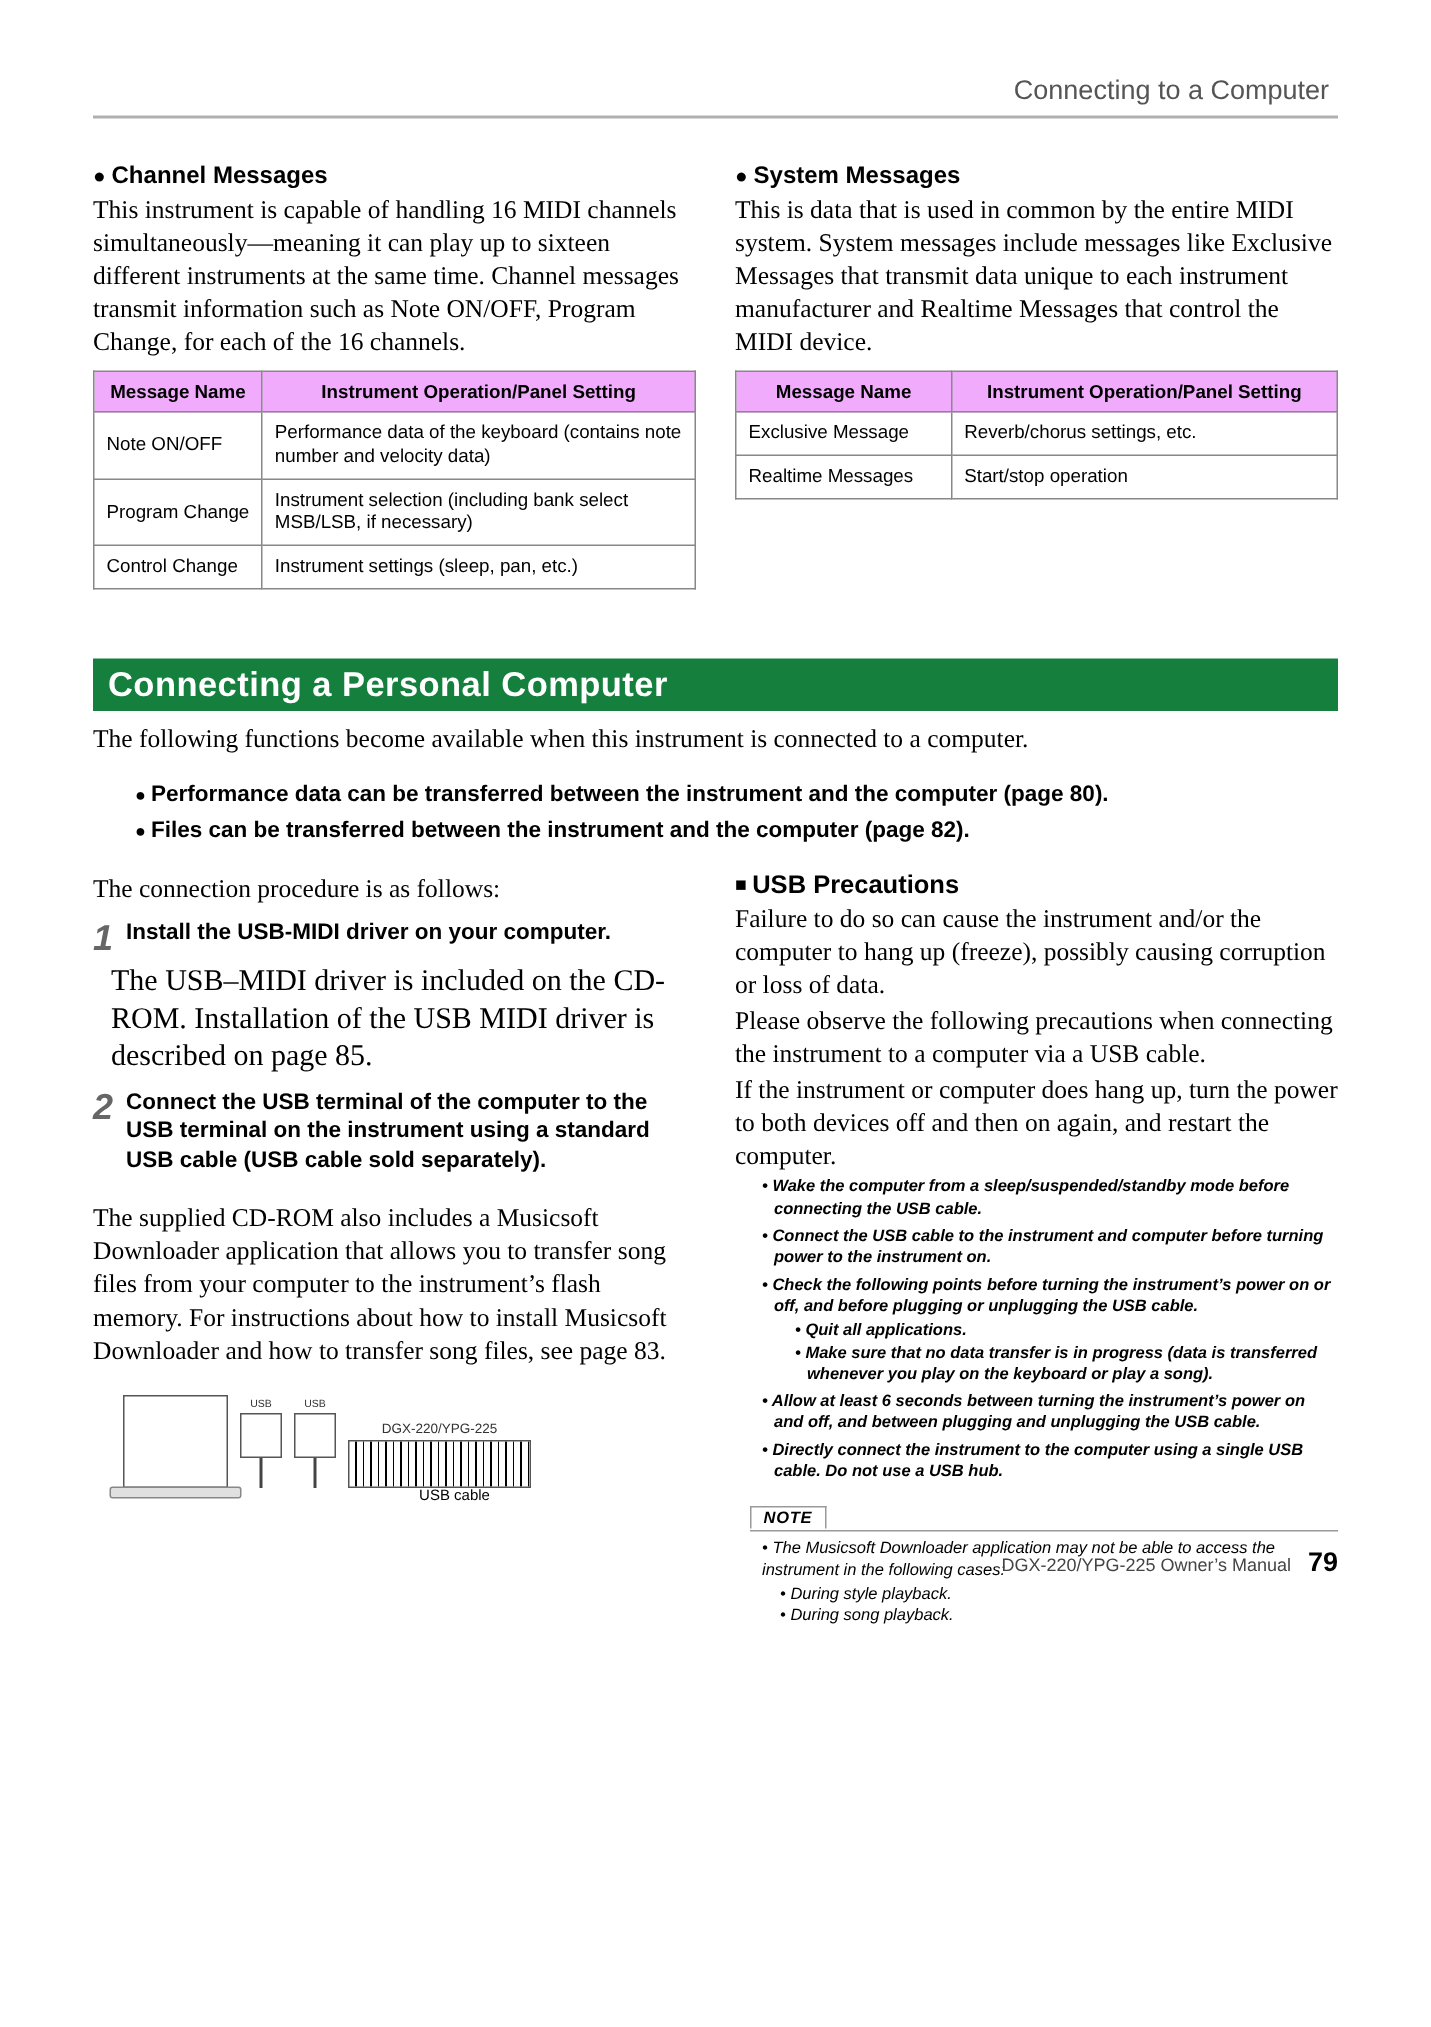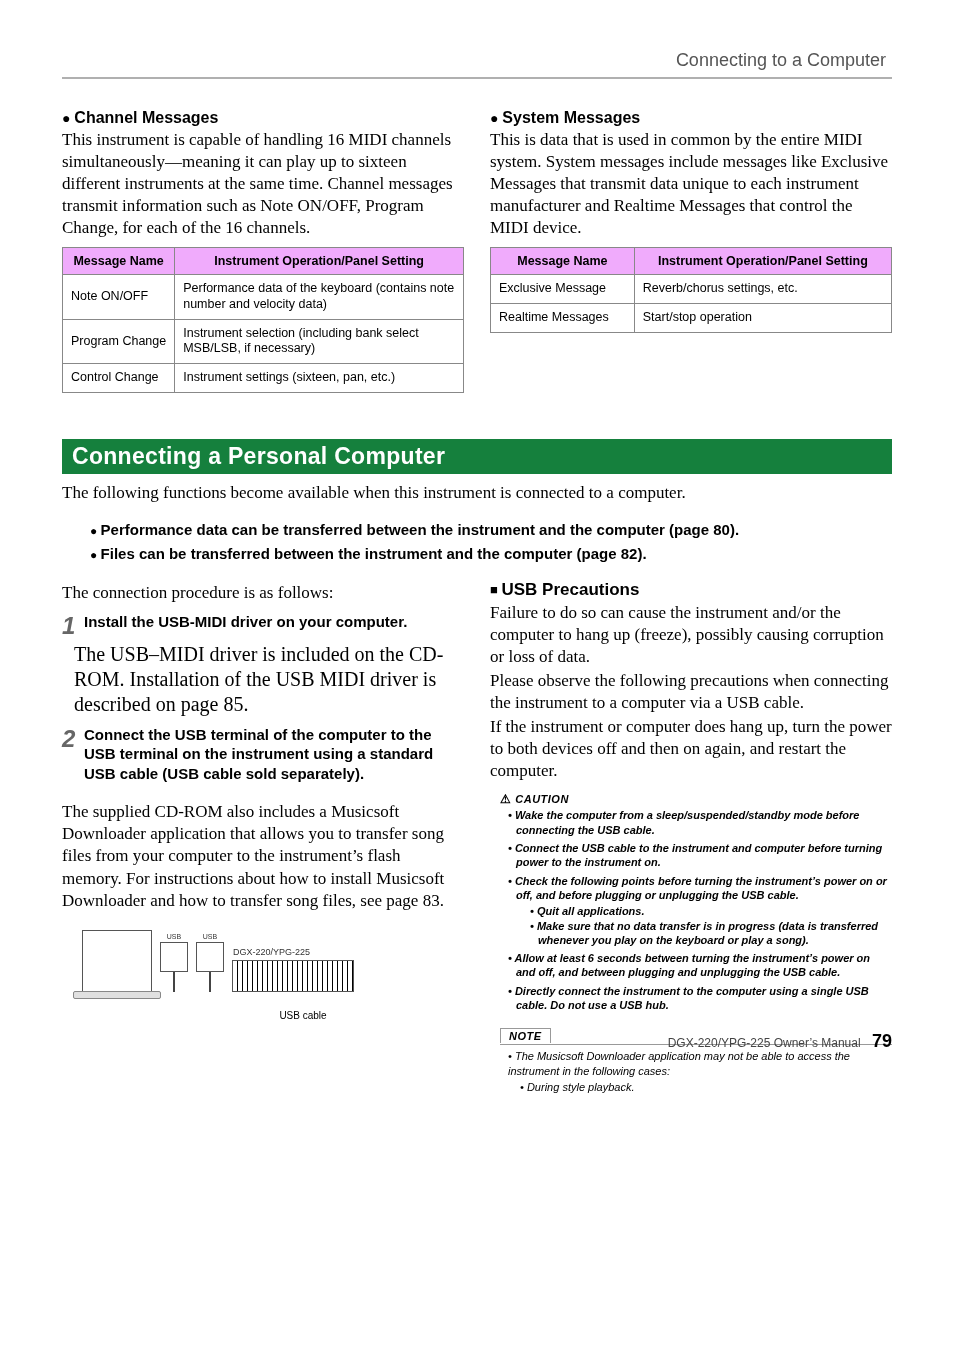--- a/index.html
+++ b/index.html
@@ -40,21 +40,21 @@
   .note-body ul li::before{content:"• "}
   .note-body ul li{text-indent:-8px;padding-left:8px}
   .footer{position:absolute;bottom:42px;right:62px;font-family:Arial,Helvetica,sans-serif;font-size:12px;color:#444}
   .footer .pn{font-weight:bold;font-size:18px;color:#000;margin-left:8px}
   .diagram{margin-top:18px;margin-left:20px;display:flex;align-items:flex-end;gap:8px;font-family:Arial,Helvetica,sans-serif;font-size:10px;color:#333}
   .pc{border:1px solid #555;width:68px;height:60px;position:relative;background:#fff}
   .pc::after{content:"";position:absolute;left:-10px;right:-10px;bottom:-8px;height:6px;background:#e0e0e0;border:1px solid #888;border-radius:2px}
   .usb-port{border:1px solid #555;width:26px;height:28px;background:#fff;position:relative}
   .usb-port::before{content:"USB";position:absolute;top:-10px;left:0;right:0;text-align:center;font-size:7px}
   .kbd{width:120px;height:30px;border:1px solid #555;background:repeating-linear-gradient(90deg,#fff 0,#fff 4px,#000 4px,#000 5px);position:relative}
-  .kbd-lbl{position:absolute;top:-14px;left:0;right:0;text-align:left;font-size:9px;background:#fff}
+  .kbd-lbl{position:absolute;top:-14px;left:0;right:0;text-align:center;font-size:9px;background:#fff}
   .diagram-wrap{position:relative}
 </style>
 </head>
 <body>
 <div class="page">
 
 <div class="header">Connecting to a Computer</div>
 <div class="rule"></div>
 
 <div class="cols">
@@ -70,21 +70,21 @@
       <tr>
         <td>Note ON/OFF</td>
               <td>Performance data of the keyboard (contains note number and velocity data)</td>
       </tr>
       <tr>
         <td>Program Change</td>
               <td>Instrument selection (including bank select MSB/LSB, if necessary)</td>
       </tr>
       <tr>
         <td>Control Change</td>
-              <td>Instrument settings (sixteen, pan, etc.)</td>
+              <td>Instrument settings (sleep, pan, etc.)</td>
       </tr>
     </tbody>
         </table>
   </div>
 
   <div class="col">
     <div class="bullet-h">System Messages</div>
     <div class="body-serif">This is data that is used in common by the entire MIDI system. System messages include messages like Exclusive Messages that transmit data unique to each instrument manufacturer and Realtime Messages that control the MIDI device.</div>
     <table class="msg">
       <tbody>
@@ -143,31 +143,30 @@
             <div class="usb-port"></div>
             <div style="height:20px;width:2px;background:#444"></div>
           </div>
         </div>
         <div>
           <div class="kbd">
             <div class="kbd-lbl">DGX-220/YPG-225</div>
           </div>
         </div>
       </div>
-      <div style="font-family:Arial,Helvetica,sans-serif;font-size:10px;text-align:center;margin-left:80px;margin-top:18px">USB cable</div>
+      <div style="font-family:Arial,Helvetica,sans-serif;font-size:10px;text-align:center;margin-left:80px;margin-top:0">USB cable</div>
     </div>
   </div>
 
   <div class="col">
     <div class="square-h">USB Precautions</div>
     <div class="body-serif">Failure to do so can cause the instrument and/or the computer to hang up (freeze), possibly causing corruption or loss of data.</div>
     <div class="body-serif">Please observe the following precautions when connecting the instrument to a computer via a USB cable.</div>
     <div class="body-serif">If the instrument or computer does hang up, turn the power to both devices off and then on again, and restart the computer.</div>
 
-    <div class="caution-label">CAUTION</div>
     <ul class="caution-list">
       <li>Wake the computer from a sleep/suspended/standby mode before connecting the USB cable.</li>
       <li>Connect the USB cable to the instrument and computer before turning power to the instrument on.</li>
       <li>
         <span>Check the following points before turning the instrument’s power on or off, and before plugging or unplugging the USB cable.</span>
         <ul class="caution-sub">
           <li>Quit all applications.</li>
           <li>Make sure that no data transfer is in progress (data is transferred whenever you play on the keyboard or play a song).</li>
         </ul>
       </li>

